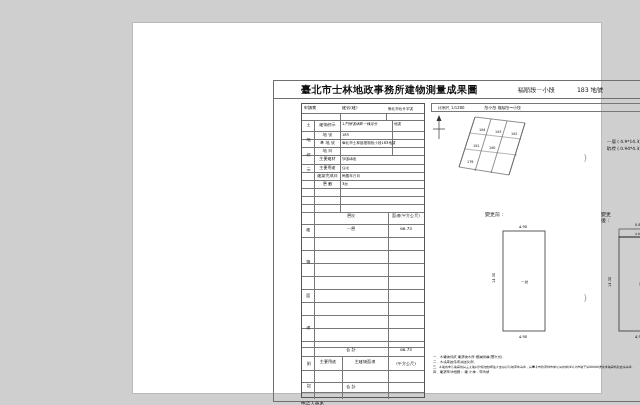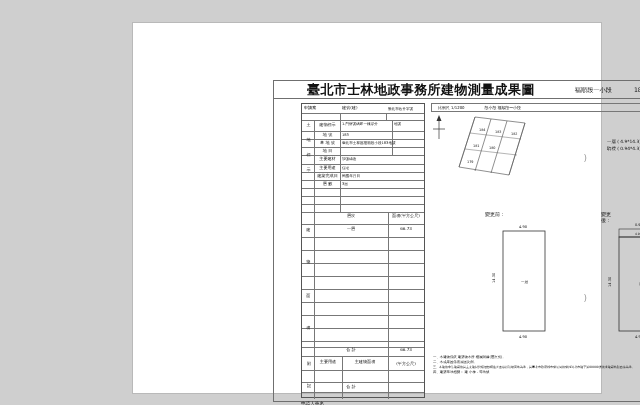--- a/index.html
+++ b/index.html
@@ -44,25 +44,25 @@
   .title-row {
     position: absolute;
     left: 148px;
     top: 60px;
     width: 440px;
     height: 14px;
     display: flex;
     align-items: center;
   }
   .doc-title {
-    font-size: 13px;
+    font-size: 10px;
     font-weight: bold;
     color: #111;
     letter-spacing: 0.4px;
-    margin-left: 26px;
+    margin-left: 20px;
   }
   .doc-seg {
     font-size: 6.2px;
     color: #111;
     margin-left: 40px;
   }
   .doc-no-label {
     font-size: 6.2px;
     color: #111;
     margin-left: 22px;

